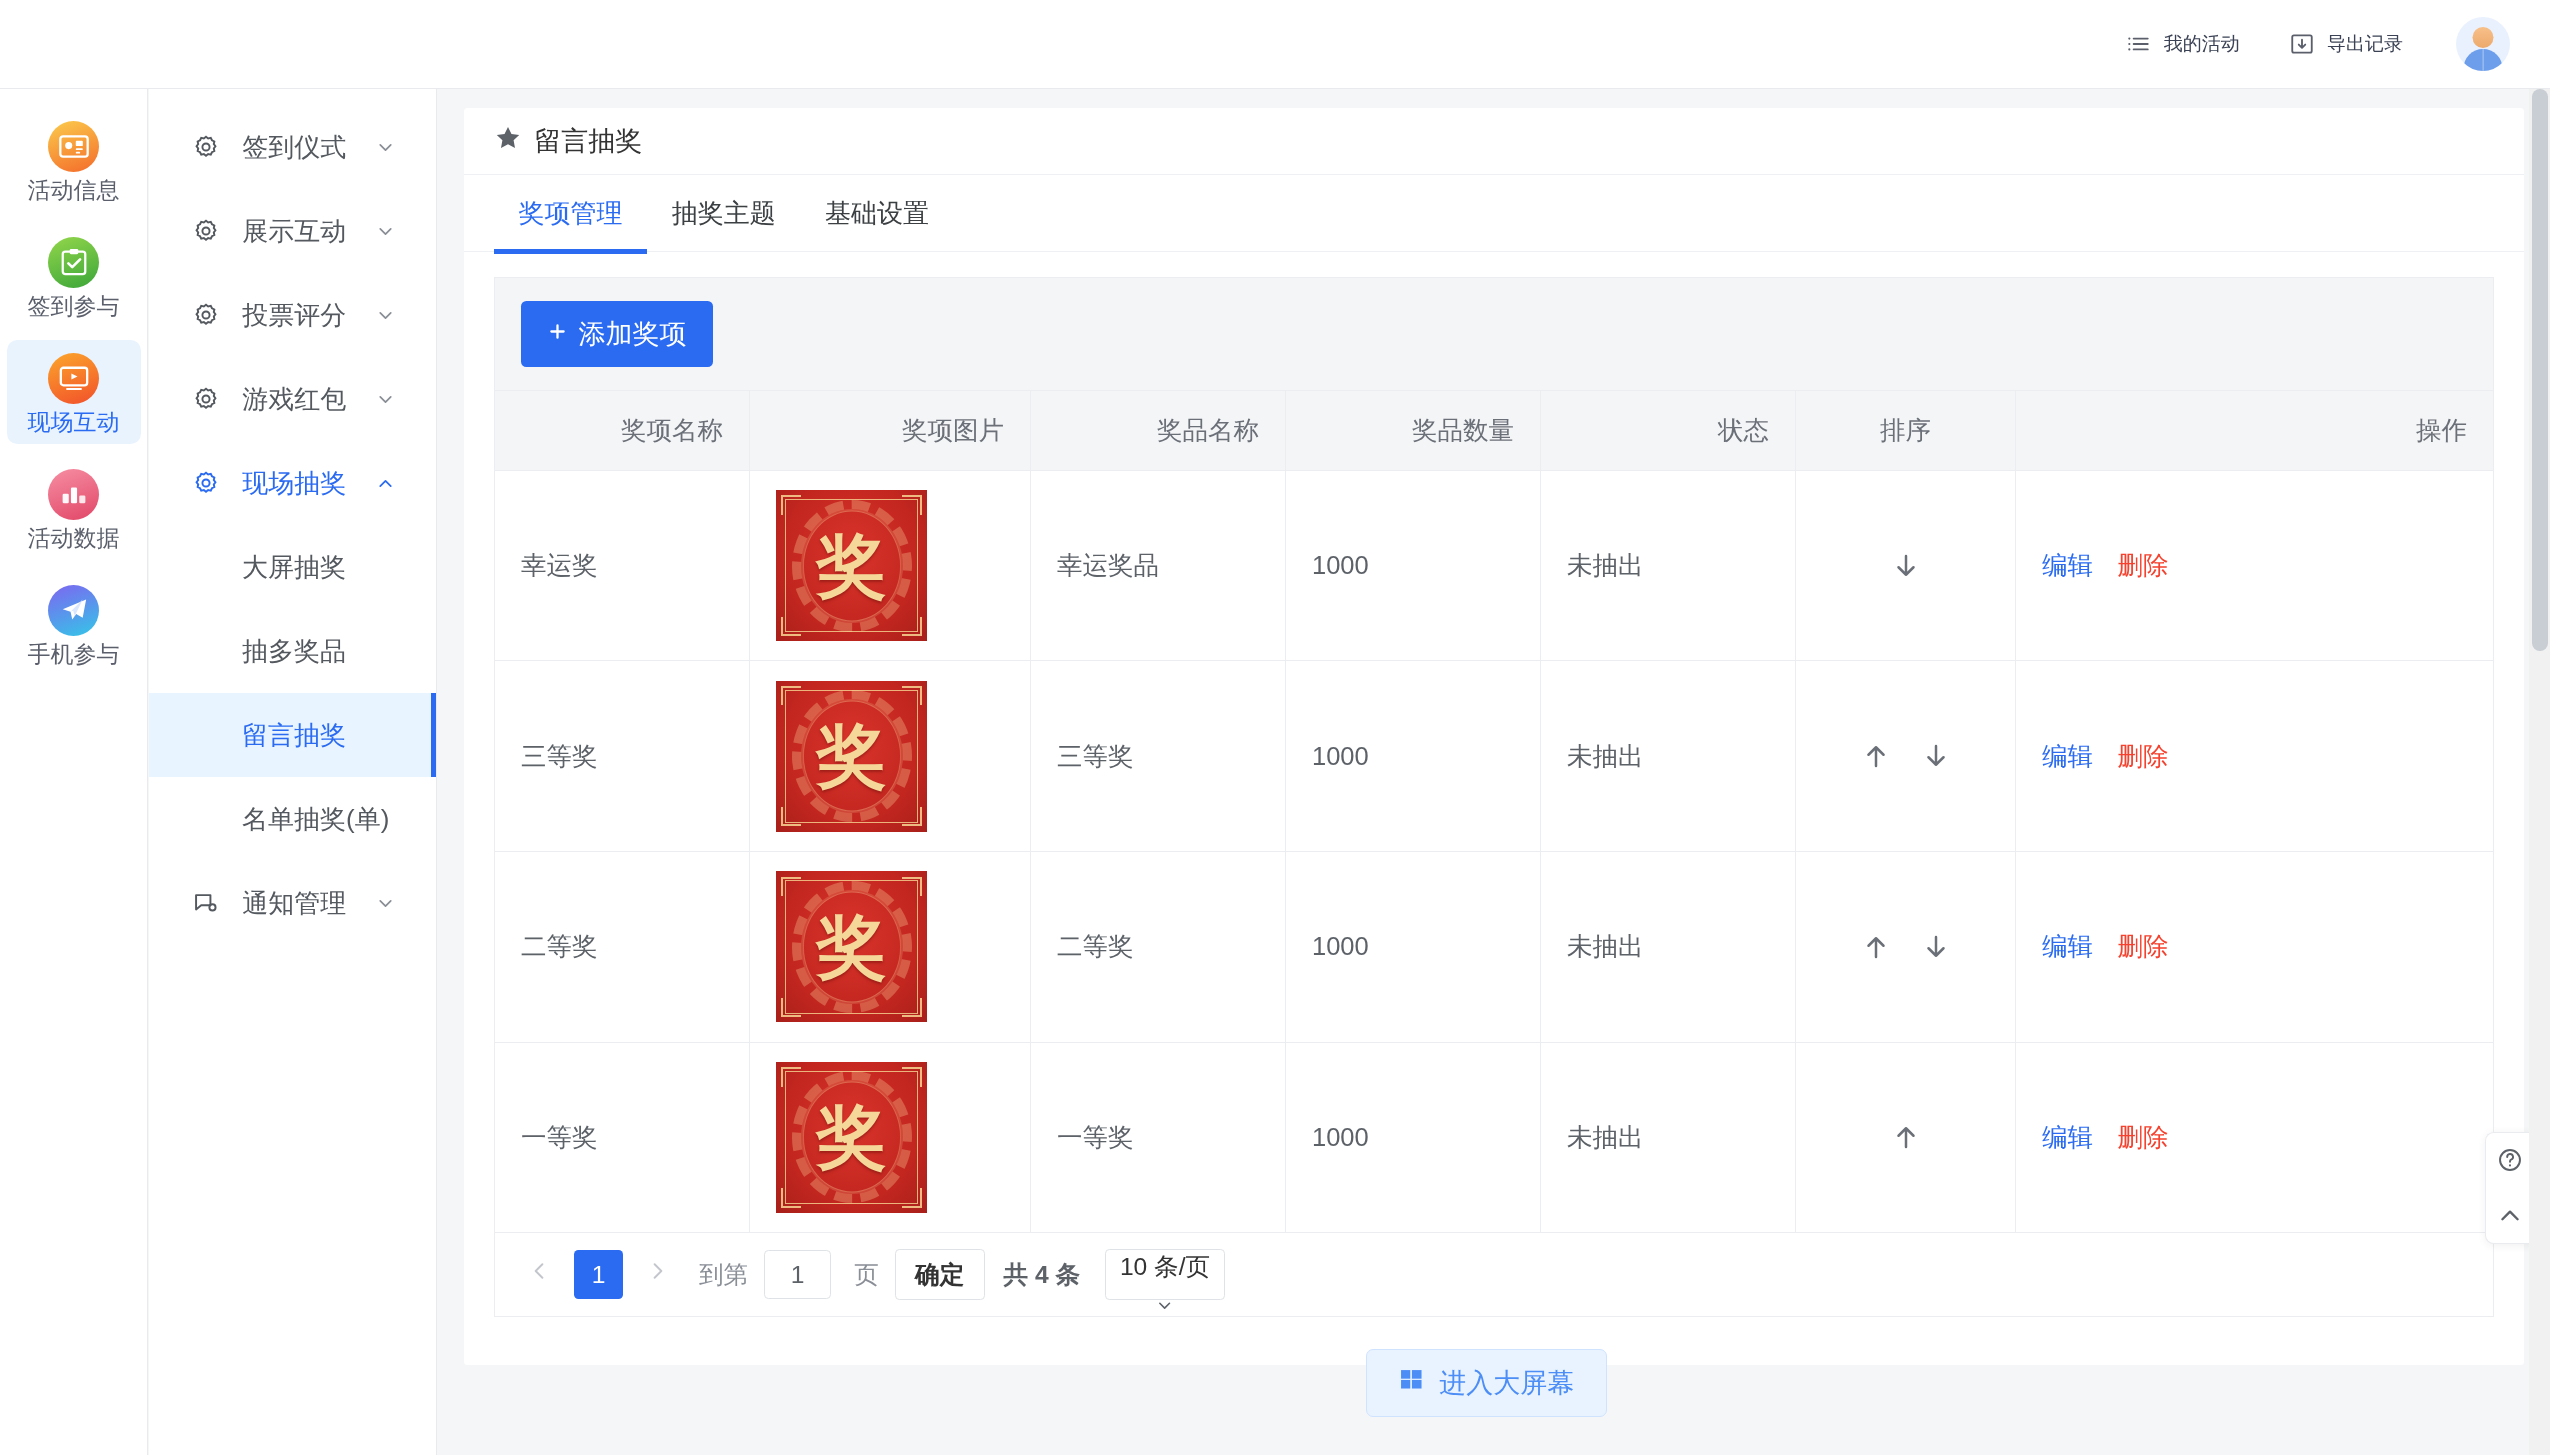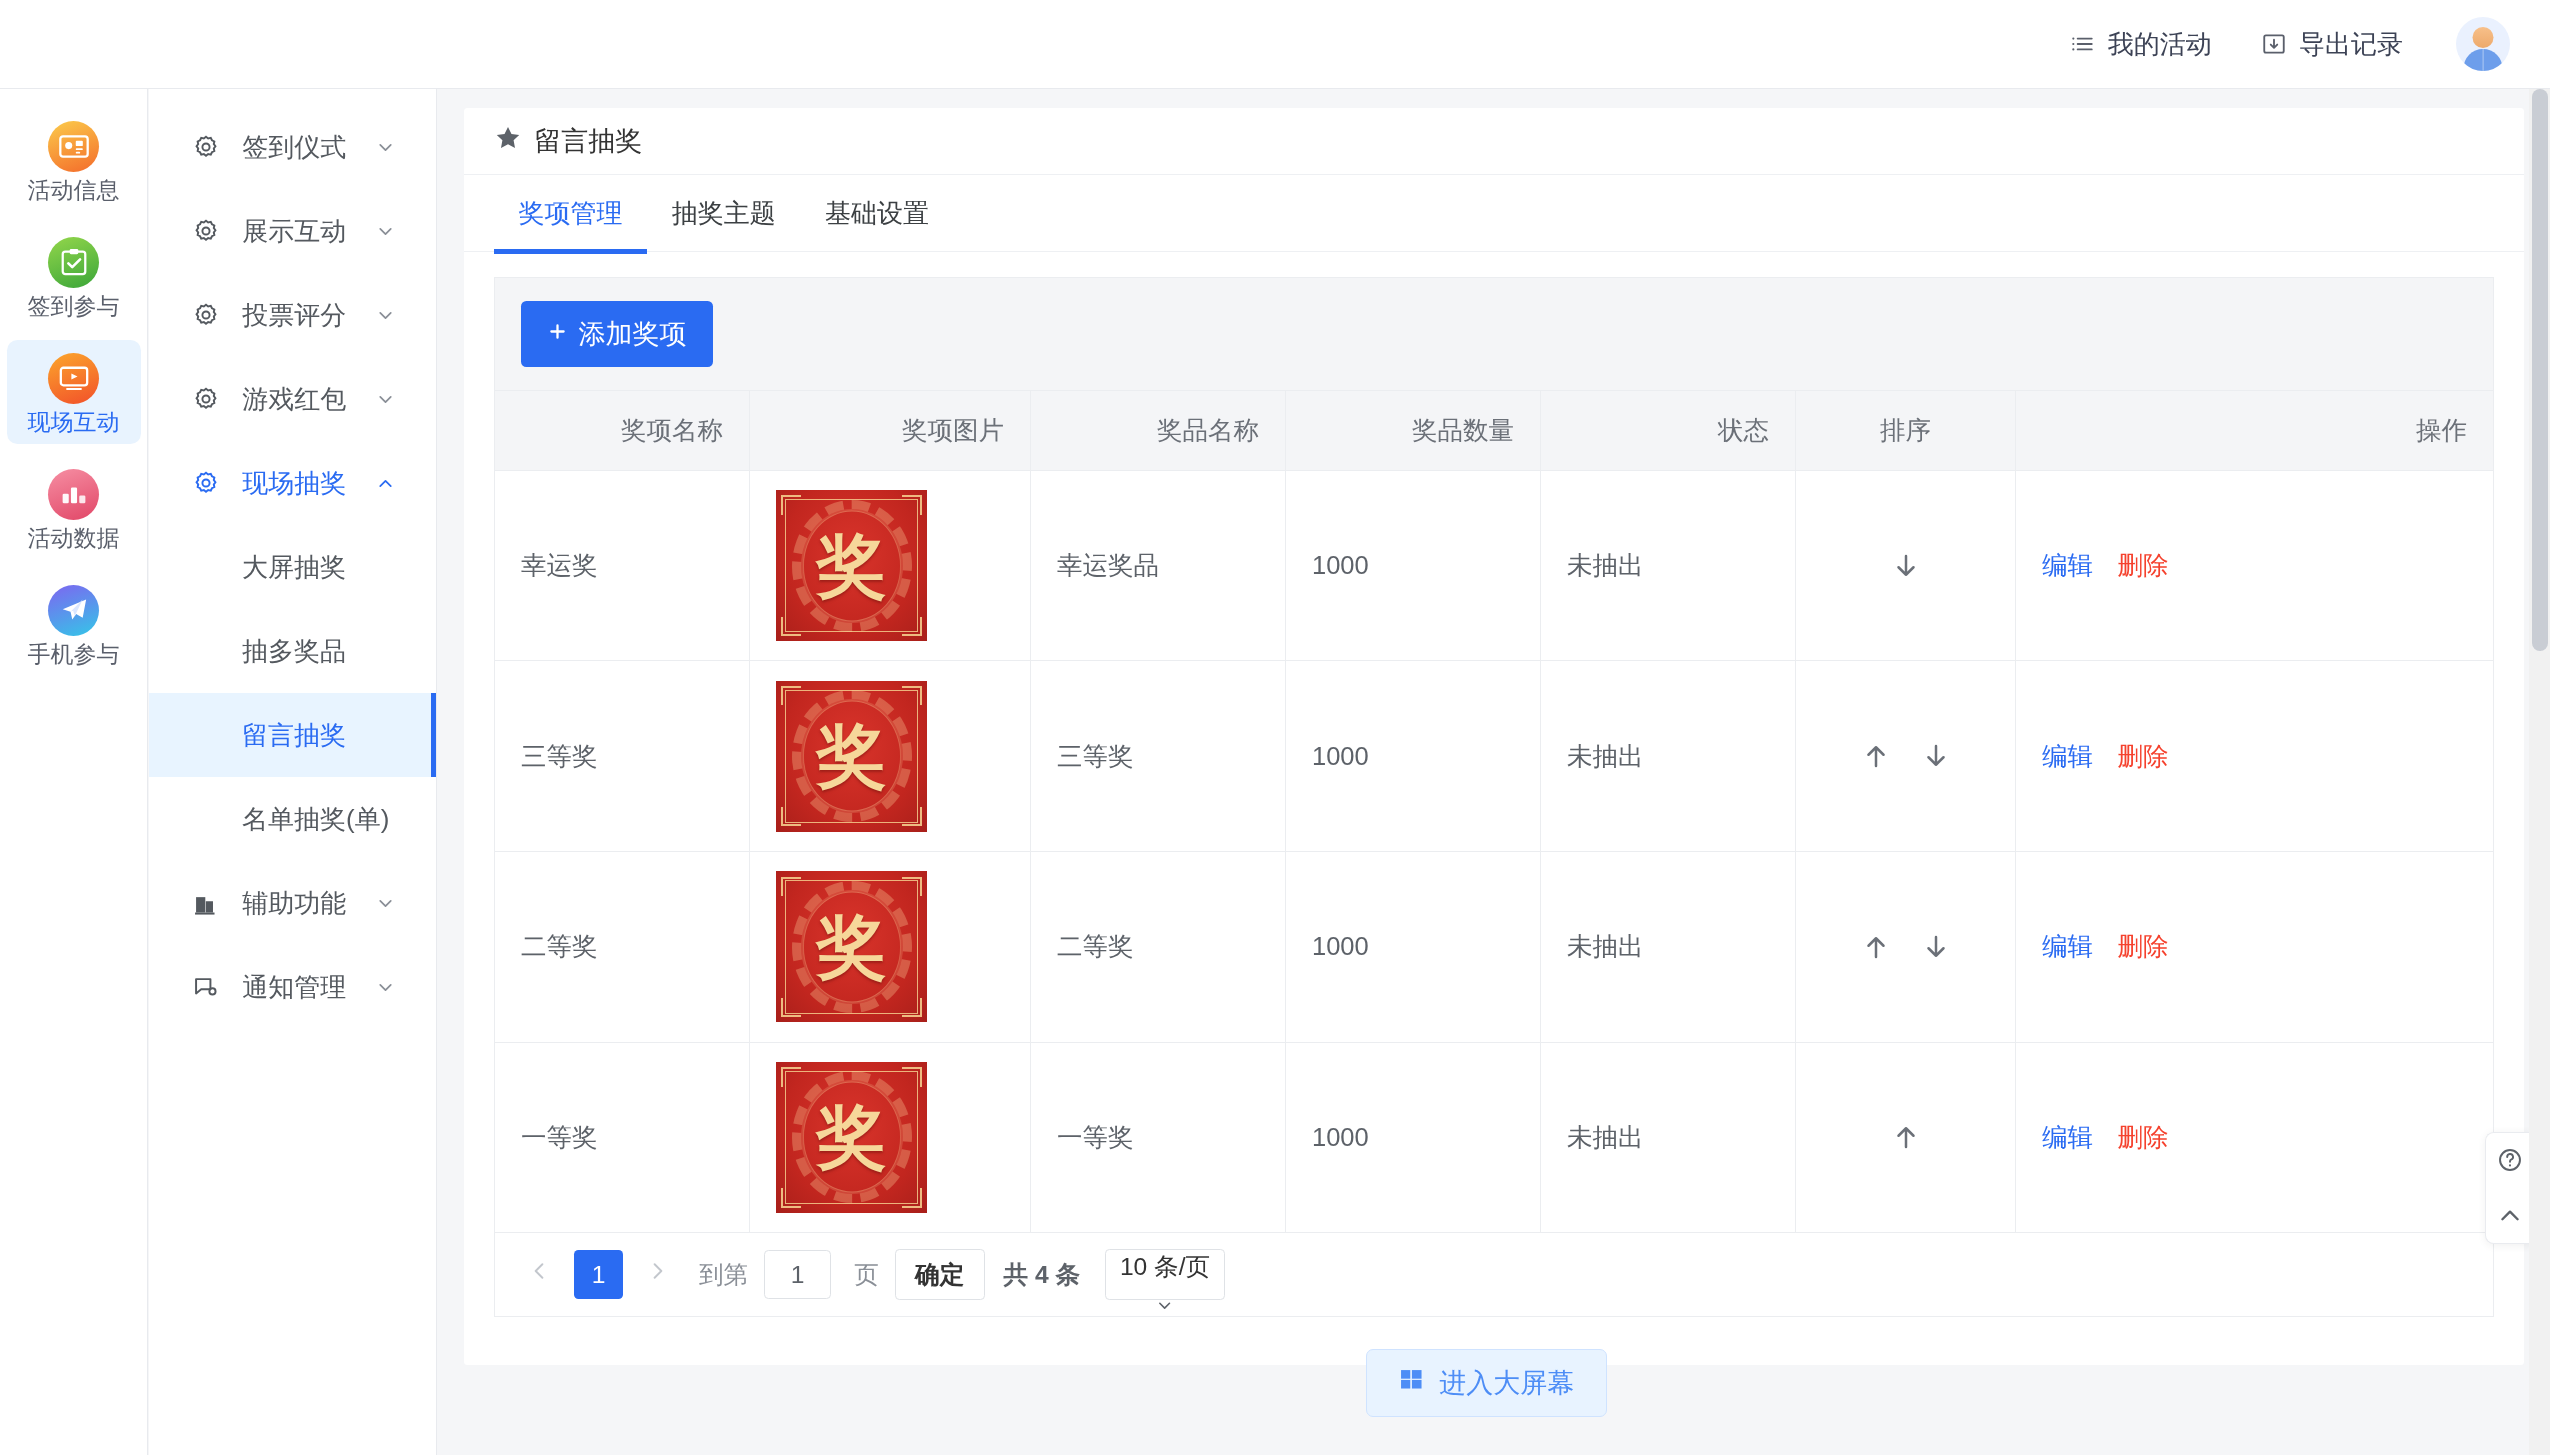--- a/index.html
+++ b/index.html
@@ -12,21 +12,21 @@
 
   
   .topbar {
     position: absolute; left: 0; top: 0; width: 2550px; height: 89px;
     background: #ffffff; display: flex; align-items: center;
     justify-content: flex-end; padding-right: 40px; gap: 0;
     border-bottom: 0.9px solid #e8eaee;
   }
   .topbar-item {
     display: flex; align-items: center; gap: 12.3px;
-    font-size: 26px; color: #3c4255; margin-left: 49px; cursor: pointer;
+    font-size: 19px; color: #3c4255; margin-left: 49px; cursor: pointer;
   }
   .topbar-item svg { display: block; }
   .avatar {
     width: 54px; height: 54px; border-radius: 50%;
     background: #eaf1fe; margin-left: 53px; position: relative; overflow: hidden;
     cursor: pointer; flex: none;
   }
   .avatar .head {
     position: absolute; left: 50%; top: 9.7px; transform: translateX(-50%);
     width: 21px; height: 21px; border-radius: 50%;
@@ -427,35 +427,20 @@
   <div class="menu-child">
     <span>抽多奖品</span>
   </div>
   <div class="menu-child active">
     <span>留言抽奖</span>
   </div>
   <div class="menu-child">
     <span>名单抽奖(单)</span>
   </div>
 
-  <div class="menu-group">
-    <span class="gico">
-      <svg width="24.6" height="24.6" viewBox="0 0 24 24">
-        <rect x="3" y="6" width="9" height="15" fill="#54595f"></rect>
-        <rect x="12.5" y="10" width="7" height="11" fill="#54595f"></rect>
-        <rect x="2" y="21" width="19" height="2" fill="#54595f"></rect>
-      </svg>
-    </span>
-    <span class="mlabel">辅助功能</span>
-    <span class="chev">
-      <svg width="21" height="21" viewBox="0 0 24 24" fill="none" stroke="#8a8f97" stroke-width="2" stroke-linecap="round" stroke-linejoin="round">
-          <path d="M6 9l6 6 6-6"></path>
-        </svg>
-    </span>
-  </div>
 
   <div class="menu-group">
     <span class="gico">
       <svg width="24.6" height="24.6" viewBox="0 0 24 24" fill="none" stroke="#54595f" stroke-width="1.9" stroke-linejoin="round">
         <path d="M3 4h14v10H8l-5 4z"></path>
         <circle cx="19" cy="16" r="3"></circle>
       </svg>
     </span>
     <span class="mlabel">通知管理</span>
     <span class="chev">

